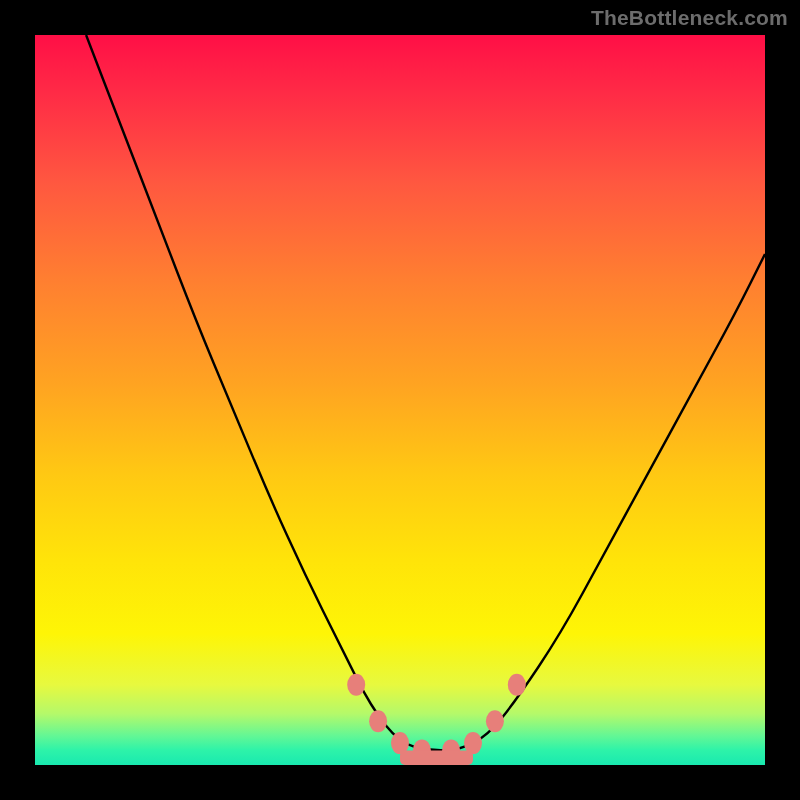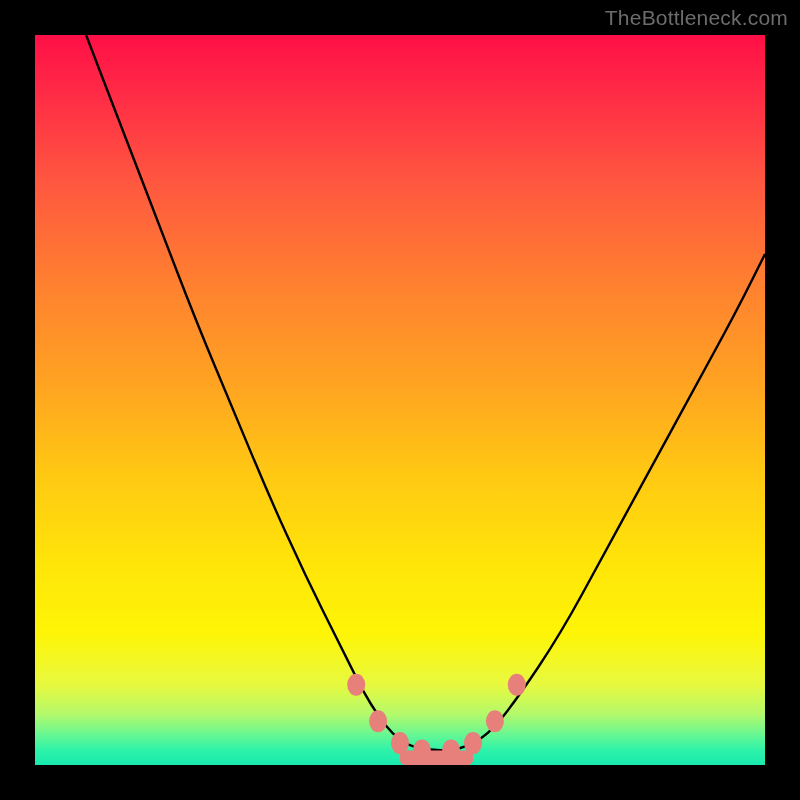--- a/index.html
+++ b/index.html
@@ -40,21 +40,21 @@
       #2df3a9 98%,
       #19e9b0 100%
     );
   }
   .watermark {
     position: absolute;
     top: 6px;
     right: 12px;
     color: #6c6c6c;
     font-size: 21px;
-    font-weight: 400;
+    font-weight: 700;
     letter-spacing: 0.2px;
     pointer-events: none;
     user-select: none;
   }
   svg.curve-layer {
     position: absolute;
     left: 0;
     top: 0;
     width: 730px;
     height: 730px;

